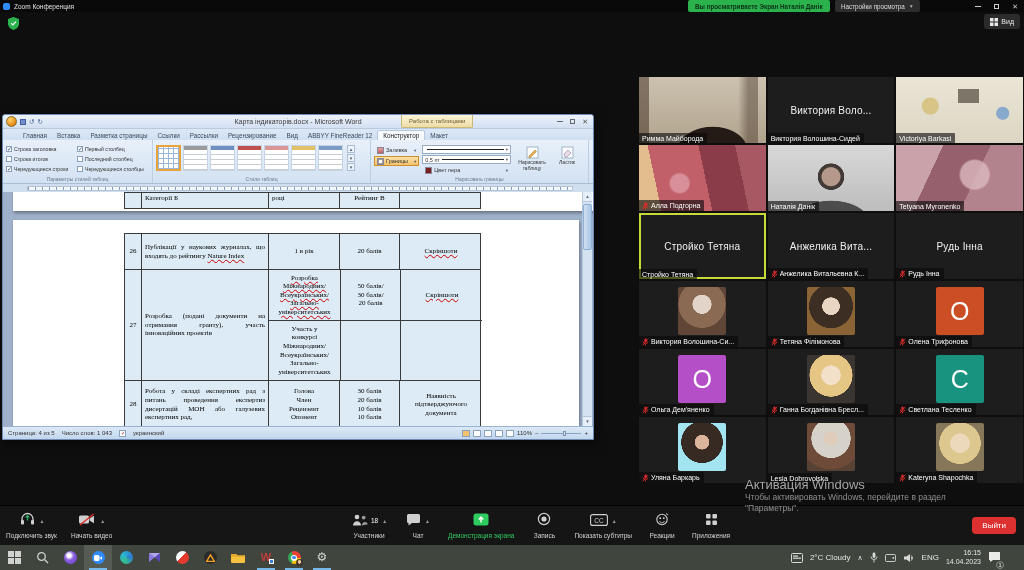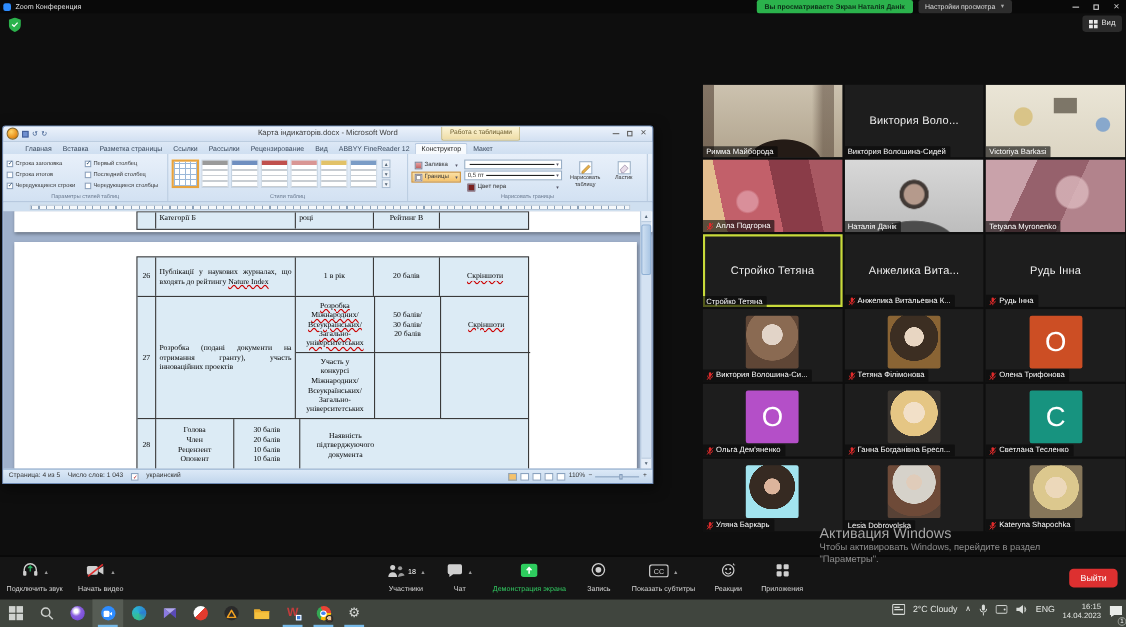--- a/index.html
+++ b/index.html
@@ -135,21 +135,21 @@
 .app{width:28px;height:100%;display:flex;align-items:center;justify-content:center;position:relative;cursor:pointer}
 .app.active{background:#565c54}
 .app.running::after,.app.active::after{content:"";position:absolute;left:5px;right:5px;bottom:0;height:2px;background:#76b9e8}
 .ic-circle{width:13px;height:13px;border-radius:50%;display:flex;align-items:center;justify-content:center}
 .ic-chrome{position:relative;width:13px;height:13px;border-radius:50%;background:conic-gradient(from -30deg,#ea4335 0 120deg,#fbbc05 120deg 240deg,#34a853 240deg 360deg)}
 .ic-chrome::before{content:"";position:absolute;inset:3.5px;background:#fff;border-radius:50%}
 .ic-chrome::after{content:"";position:absolute;inset:4.8px;background:#4285f4;border-radius:50%}
 .ic-ava{position:absolute;right:-2px;bottom:-2px;width:7px;height:7px;border-radius:50%;background:radial-gradient(circle at 50% 35%,#e8c49a 0 45%,#5a4030 46%);border:1px solid #2a2a2a}
 .ic-word{position:relative;font:bold 11px/13px "Liberation Sans",sans-serif;color:#c23c3c}
 .mini-blue{position:absolute;right:-3px;bottom:0;width:5px;height:5px;background:#3a7ad8;border:1px solid #fff}
-.tray{margin-left:auto;display:flex;align-items:flex-start;gap:7px;padding-right:3px;color:#e4e7e4}
+.tray{margin-left:auto;display:flex;align-items:center;gap:7px;padding-right:23px;color:#e4e7e4}
 .tray .txt{font-size:8px;white-space:nowrap}
 .clock{text-align:right;font-size:7px;line-height:8.5px;white-space:nowrap}
 .notif{position:relative}
 .nbadge{position:absolute;right:-3px;bottom:-2px;background:#41463f;border:1px solid #8a8f88;border-radius:50%;width:8px;height:8px;font-size:5.5px;line-height:6px;text-align:center;color:#fff}
 .mutemic svg{display:block}
 </style>
 </head>
 <body>
 
 <div class="topbar">
@@ -374,20 +374,23 @@
 Всеукраїнських/
 Загально-
 університетських</div>
               <div class="c pts"></div>
               <div class="c proof"></div>
             </div>
           </div>
         </div>
         <div class="trow r28">
           <div class="c num">28</div>
+          <div class="c desc">
+              <p>Робота у складі експертних рад з питань проведення експертиз дисертацій МОН або галузевих експертних рад,</p>
+            </div>
           <div class="c mid pre">Голова
 Член
 Рецензент
 Опонент</div>
           <div class="c pts pre">30 балів
 20 балів
 10 балів
 10 балів</div>
           <div class="c proof">Наявність підтверджуючого документа</div>
         </div>

